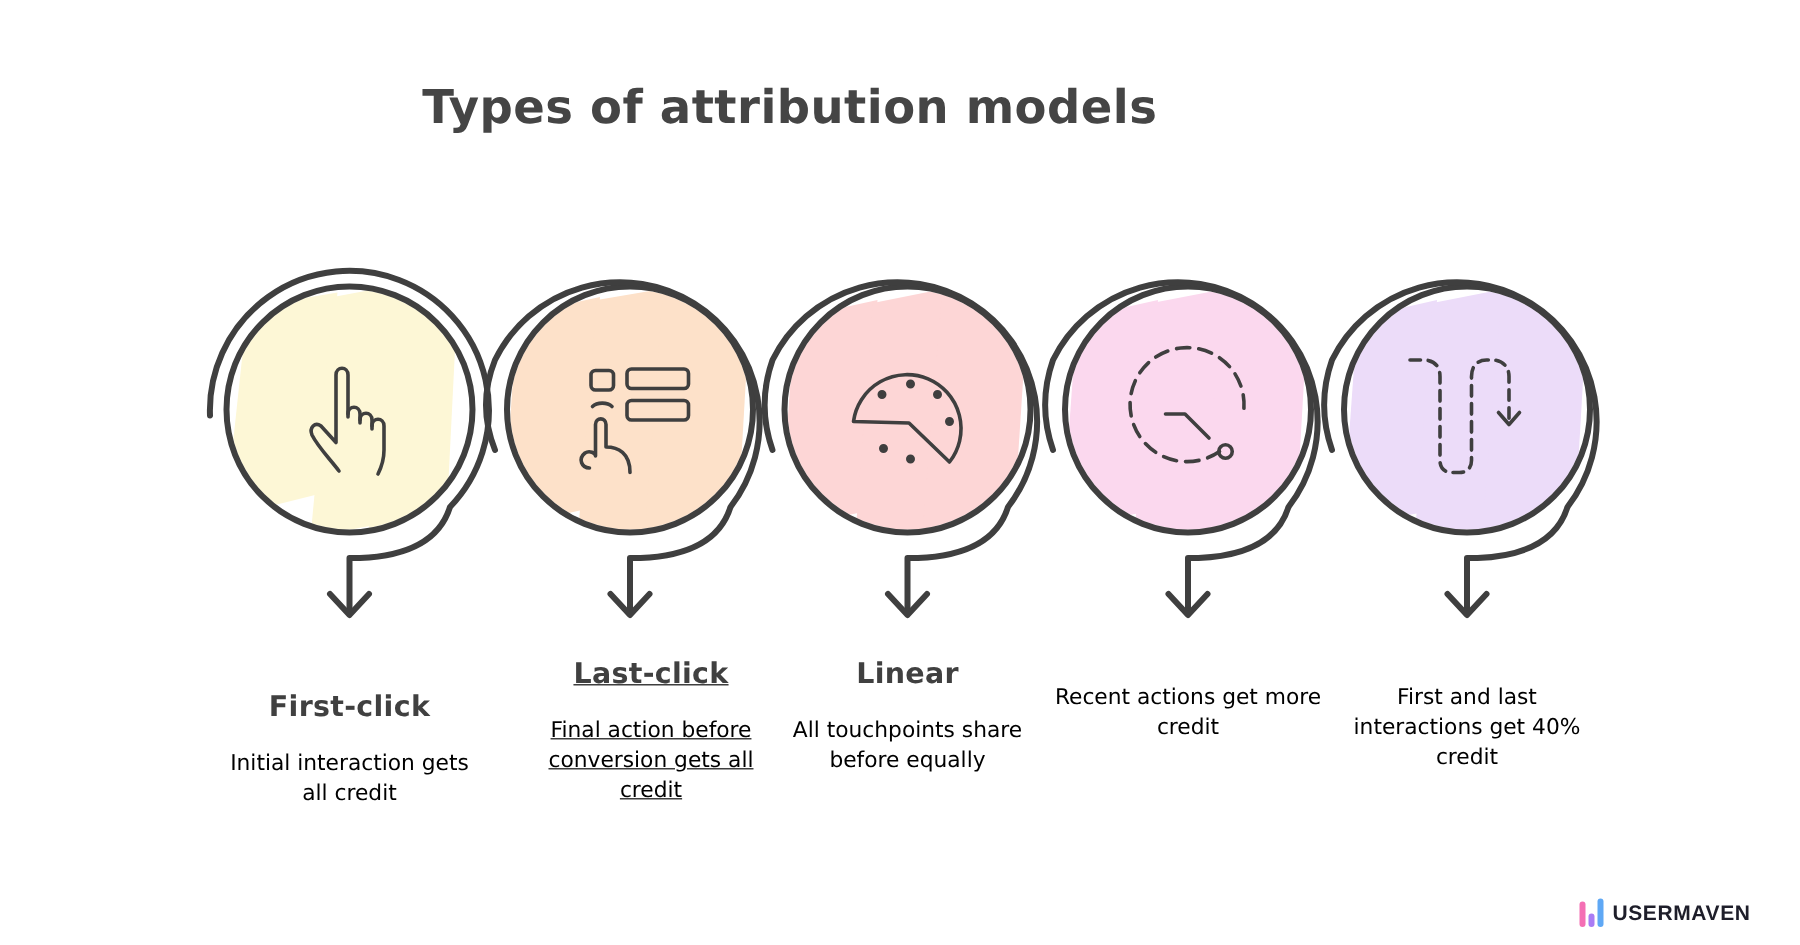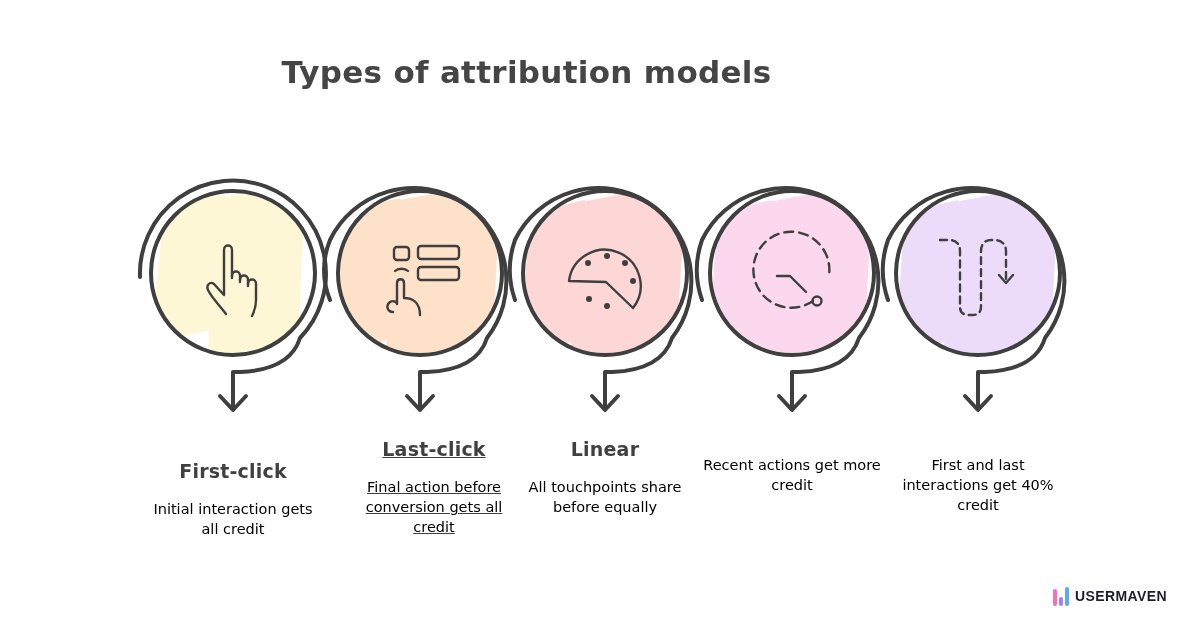--- a/index.html
+++ b/index.html
@@ -45,21 +45,21 @@
     }
     .step-desc {
       margin-top: 17px;
       font-size: 14.5px;
       line-height: 20px;
       color: #000000;
     }
     .brand {
       position: absolute;
       left: 1053px;
-      top: 586px;
+      top: 598px;
       display: flex;
       align-items: center;
       gap: 6px;
     }
     .brand-mark {
       display: flex;
       align-items: flex-end;
       gap: 2px;
       height: 20px;
     }

